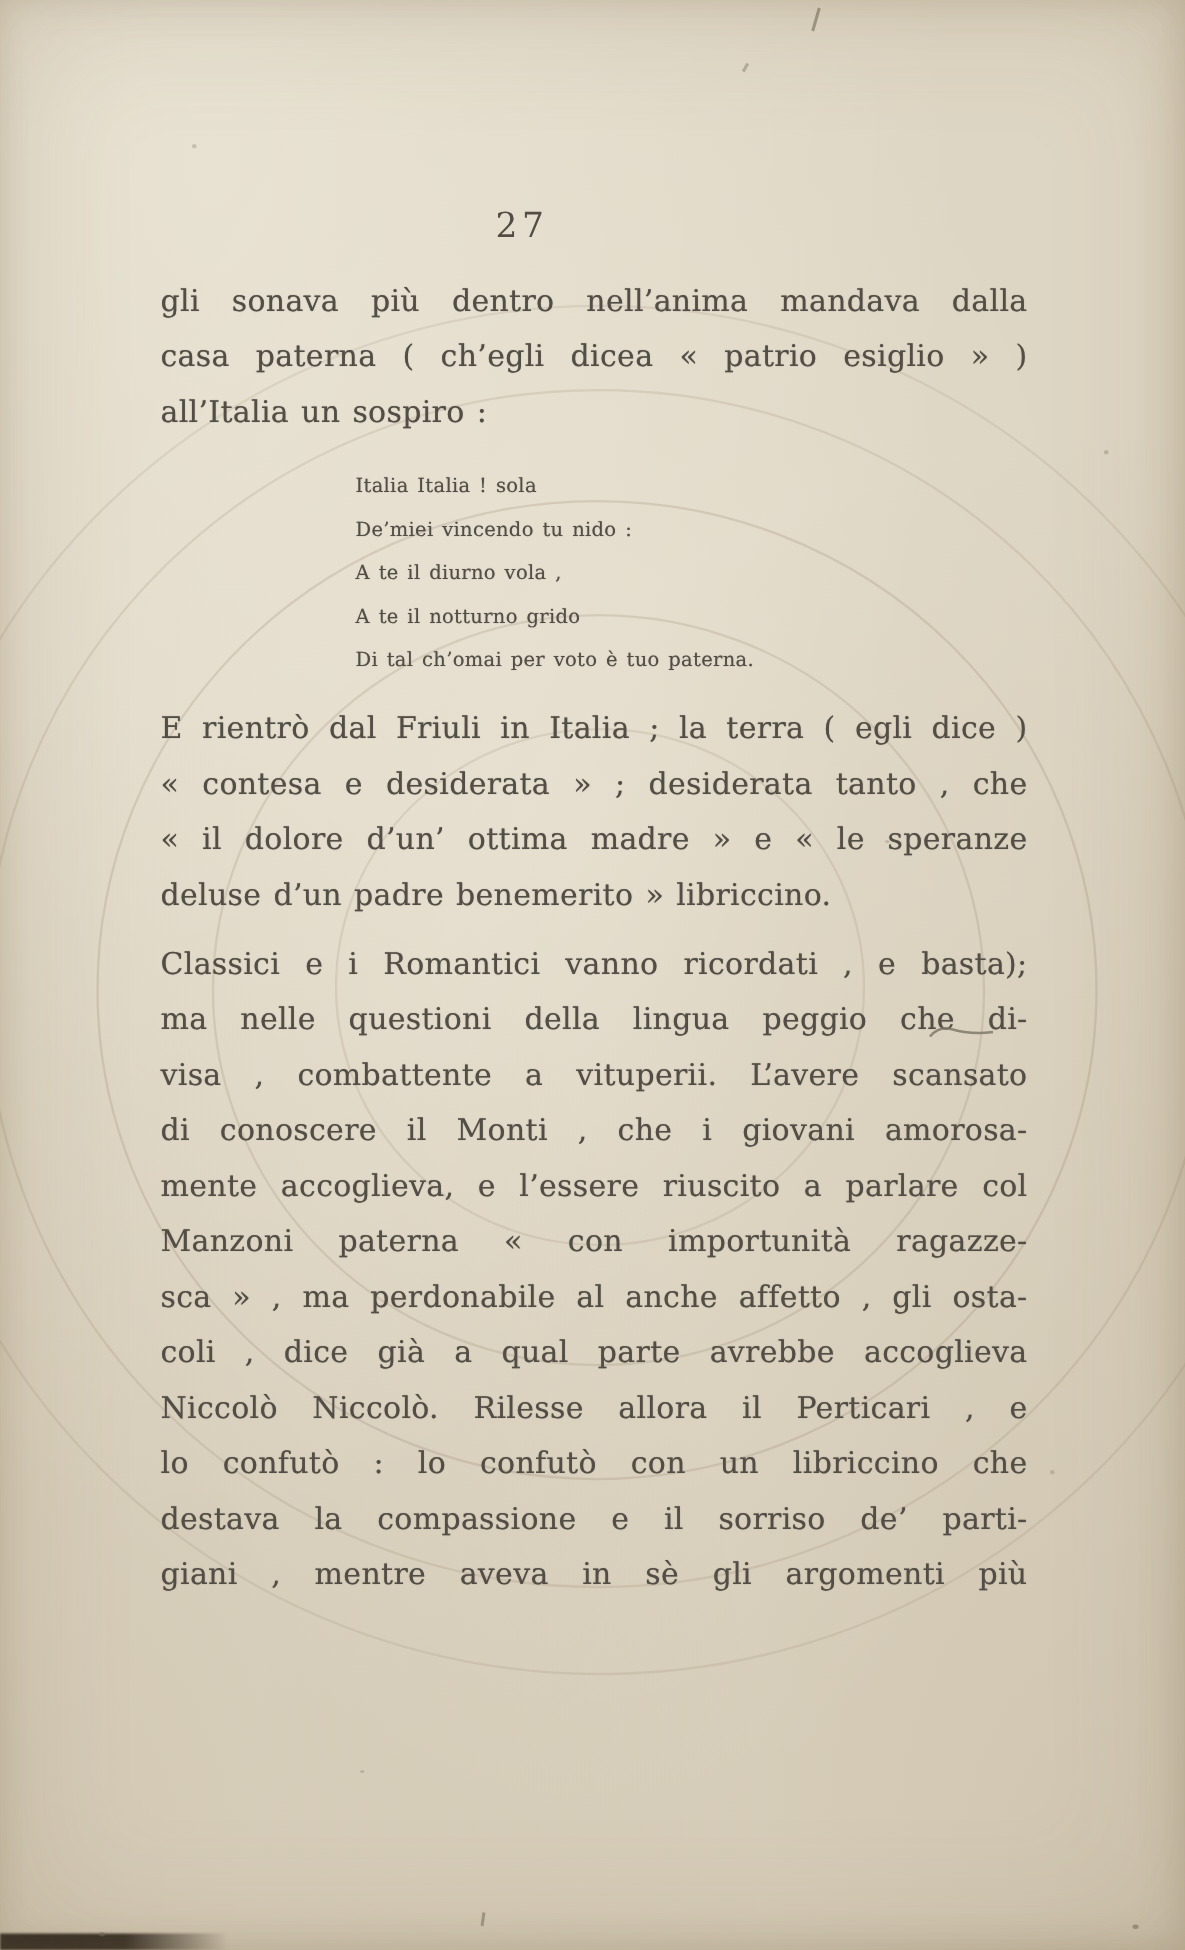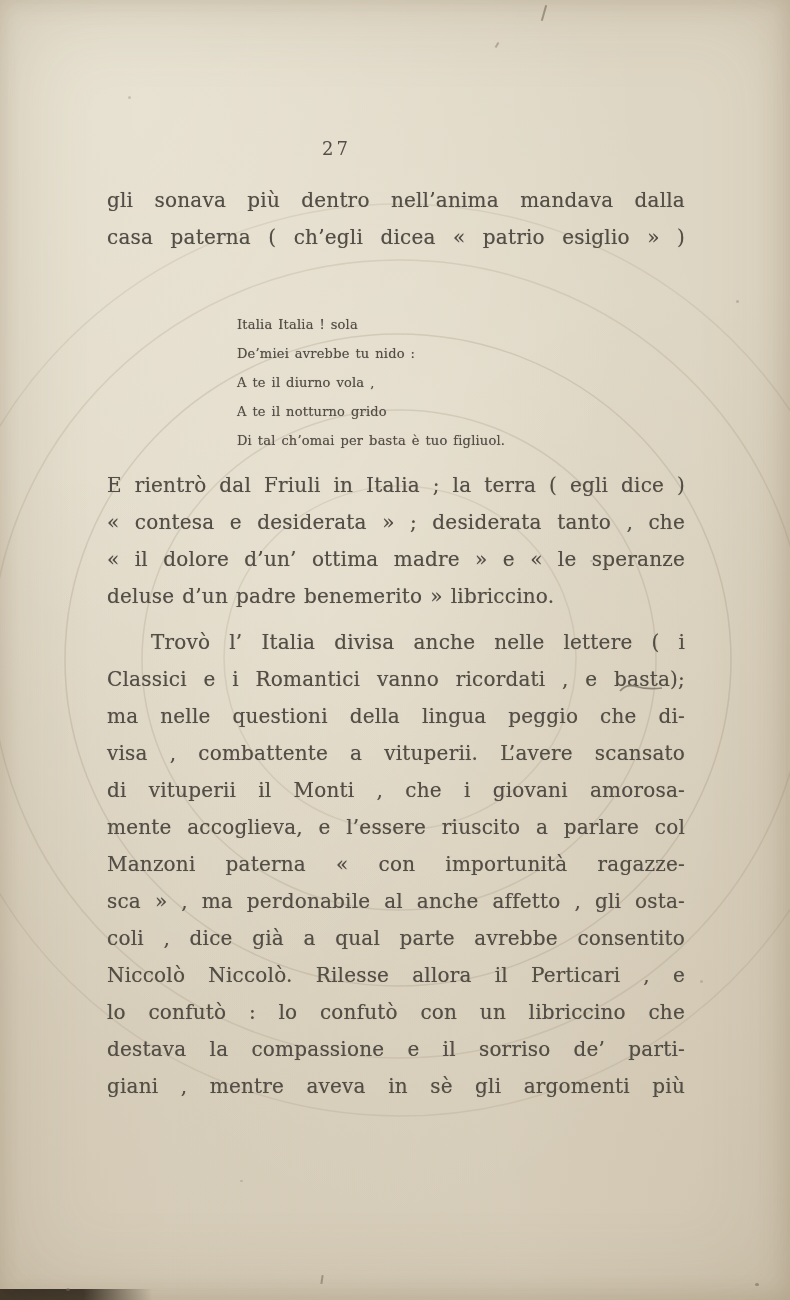--- a/index.html
+++ b/index.html
@@ -17,21 +17,21 @@
       radial-gradient(ellipse at 92% 96%, rgba(125,100,65,0.14), transparent 55%),
       radial-gradient(ellipse at 4% 98%, rgba(125,100,65,0.12), transparent 45%);
     color:var(--ink,#524d45);
   }
   .page::after{
     content:"";position:absolute;inset:0;pointer-events:none;
     box-shadow: inset 0 0 90px rgba(118,95,62,0.20), inset -6px 0 28px rgba(118,95,62,0.12), inset 0 -4px 18px rgba(118,95,62,0.10);
   }
   .pageno{
     position:absolute;left:322px;top:138px;width:52px;
-    font-size:18px;letter-spacing:3px;text-align:left;
+    font-size:23px;letter-spacing:3px;text-align:center;
     color:var(--ink,#524d45);
   }
   .para{position:absolute;left:107px;width:578px;}
   .line{
     width:578px;line-height:37px;font-size:20px;letter-spacing:0.2px;
     word-spacing:1.5px;white-space:normal;
     text-shadow:0 0 0.7px rgba(82,77,69,0.55);
   }
   .j{text-align:justify;text-align-last:justify;}
   .indent{text-indent:44px;}
@@ -60,47 +60,47 @@
       <ellipse cx="399" cy="659" rx="408" ry="399" opacity="0.15"></ellipse>
       <ellipse cx="400" cy="660" rx="466" ry="456" opacity="0.13"></ellipse>
     </g>
   </svg>
 
   <div class="pageno">27</div>
 
   <div class="para" style="top:182px">
     <div class="line j">gli sonava più dentro nell’anima mandava dalla</div>
     <div class="line j">casa paterna ( ch’egli dicea « patrio esiglio » )</div>
+    <div class="line">all’Italia  un  sospiro :</div>
   </div>
 
   <div class="poem" style="top:310px">
     <div class="line">Italia Italia !  sola</div>
-    <div class="line">De’miei avrebbe tu nido :</div>
+    <div class="line">De’miei vincendo tu nido :</div>
     <div class="line">A te il diurno vola ,</div>
     <div class="line">A te il notturno grido</div>
-    <div class="line">Di tal ch’omai per basta è tuo figliuol.</div>
+    <div class="line">Di tal ch’omai per voto è tuo paterna.</div>
   </div>
 
   <div class="para" style="top:467px">
     <div class="line j">E rientrò dal Friuli in Italia ; la terra ( egli dice )</div>
     <div class="line j">« contesa e desiderata » ;  desiderata  tanto ,  che</div>
     <div class="line j">« il dolore d’un’ ottima madre » e « le speranze</div>
     <div class="line">deluse  d’un  padre  benemerito  »  libriccino.</div>
   </div>
 
   <div class="para" style="top:624px">
-    <div class="line j indent">Trovò l’ Italia divisa anche nelle lettere ( i</div>
     <div class="line j">Classici e i Romantici vanno ricordati , e basta);</div>
     <div class="line j">ma nelle questioni della lingua peggio che di-</div>
     <div class="line j">visa , combattente a vituperii. L’avere scansato</div>
-    <div class="line j">di vituperii il Monti , che i giovani amorosa-</div>
+    <div class="line j">di conoscere il Monti , che i giovani amorosa-</div>
     <div class="line j">mente accoglieva, e l’essere riuscito a parlare col</div>
     <div class="line j">Manzoni paterna « con importunità ragazze-</div>
     <div class="line j">sca » , ma perdonabile al anche affetto , gli osta-</div>
-    <div class="line j">coli , dice già a qual parte avrebbe consentito</div>
+    <div class="line j">coli , dice già a qual parte avrebbe accoglieva</div>
     <div class="line j">Niccolò Niccolò. Rilesse allora il Perticari , e</div>
     <div class="line j">lo confutò : lo confutò con un libriccino che</div>
     <div class="line j">destava la compassione e il sorriso de’ parti-</div>
     <div class="line j">giani , mentre aveva in sè gli argomenti più</div>
   </div>
 
   <svg class="pencil" width="48" height="14">
     <path d="M3,10 Q9,3 17,5 Q30,9 45,7" fill="none" stroke="#80796a" stroke-width="1.7" opacity="0.85"></path>
   </svg>
 

